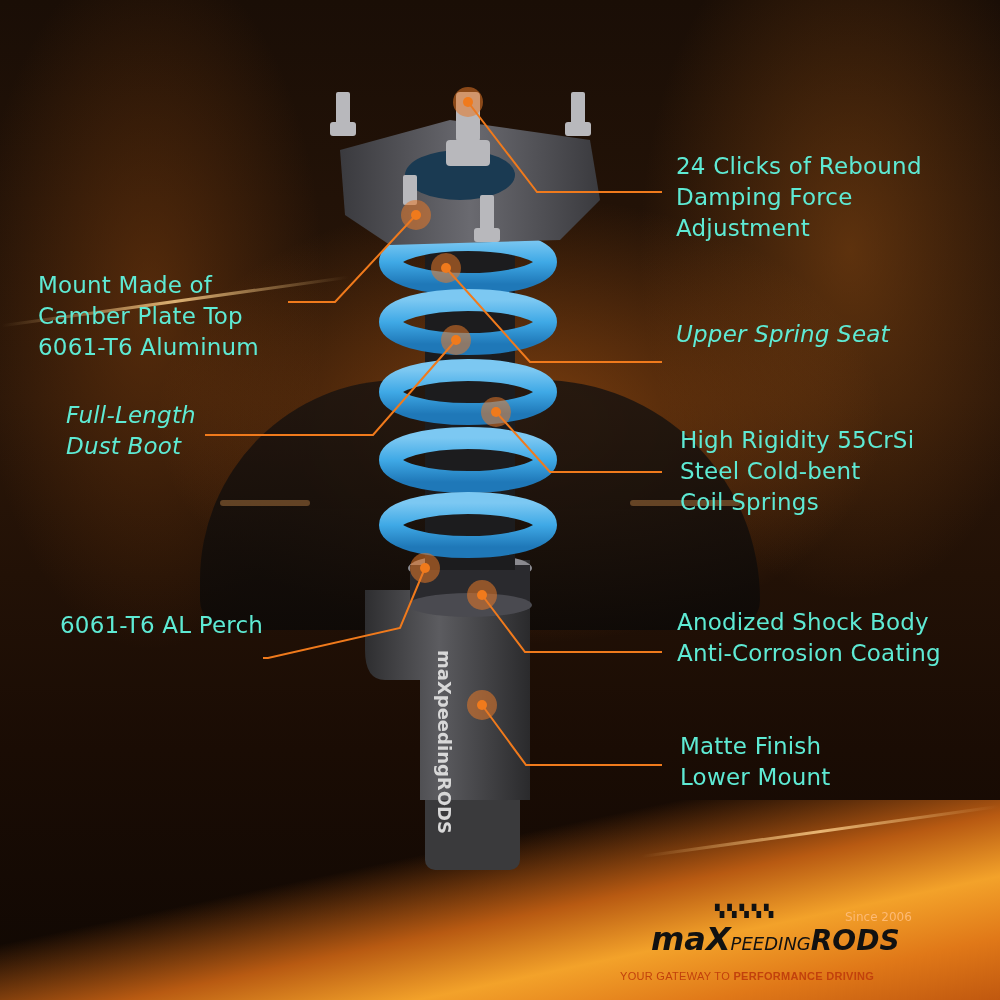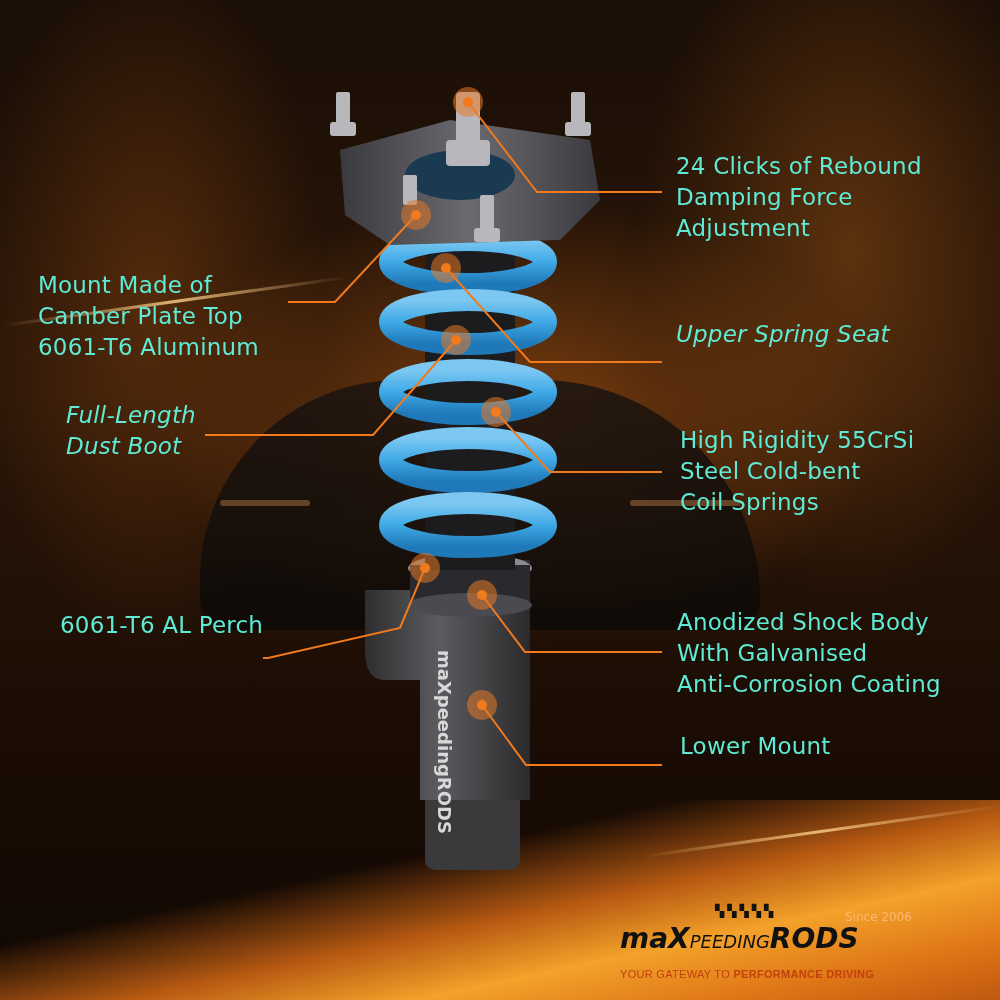--- a/index.html
+++ b/index.html
@@ -139,29 +139,29 @@
 <div class="label" style="left:680px;top:425px;">
   <span>High Rigidity 55CrSi</span>
   <span>Steel Cold-bent</span>
   <span>Coil Springs</span>
 </div>
 <div class="label" style="left:40px;top:610px;margin-left:20px;">
   <span>6061-T6 AL Perch</span>
 </div>
 <div class="label" style="left:677px;top:607px;">
   <span>Anodized Shock Body</span>
-  <span>With Galvanised</span>
   <span>Anti-Corrosion Coating</span>
 </div>
 <div class="label" style="left:680px;top:731px;">
+  <span>Matte Finish</span>
   <span>Lower Mount</span>
 </div>
 
 <div class="logo">
   <div class="flag">▚▚▚▚▚</div>
   <div class="logo-since">Since 2006</div>
   <div class="logo-main" style="margin-top:12px;">
-    <span style="font-size:28px;">maX</span><span style="font-size:18px;font-weight:normal;">PEEDING</span><span style="font-size:28px;">RODS</span>
+    <span style="font-size:32px;margin-left:31px;">maX</span><span style="font-size:18px;font-weight:normal;">PEEDING</span><span style="font-size:28px;">RODS</span>
   </div>
   <div class="logo-tag">
     <span>YOUR GATEWAY TO </span><b>PERFORMANCE DRIVING</b>
   </div>
 </div>
 
 </body></html>

